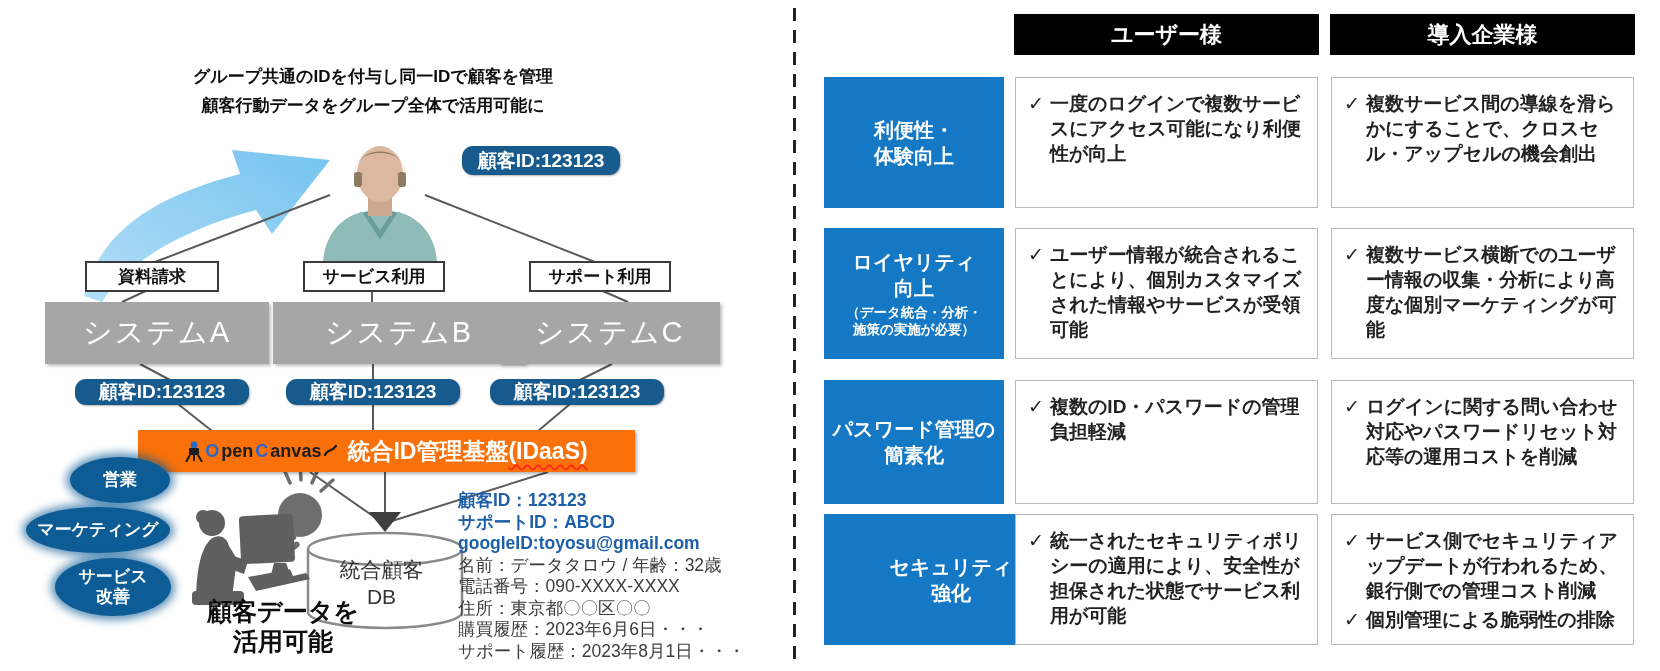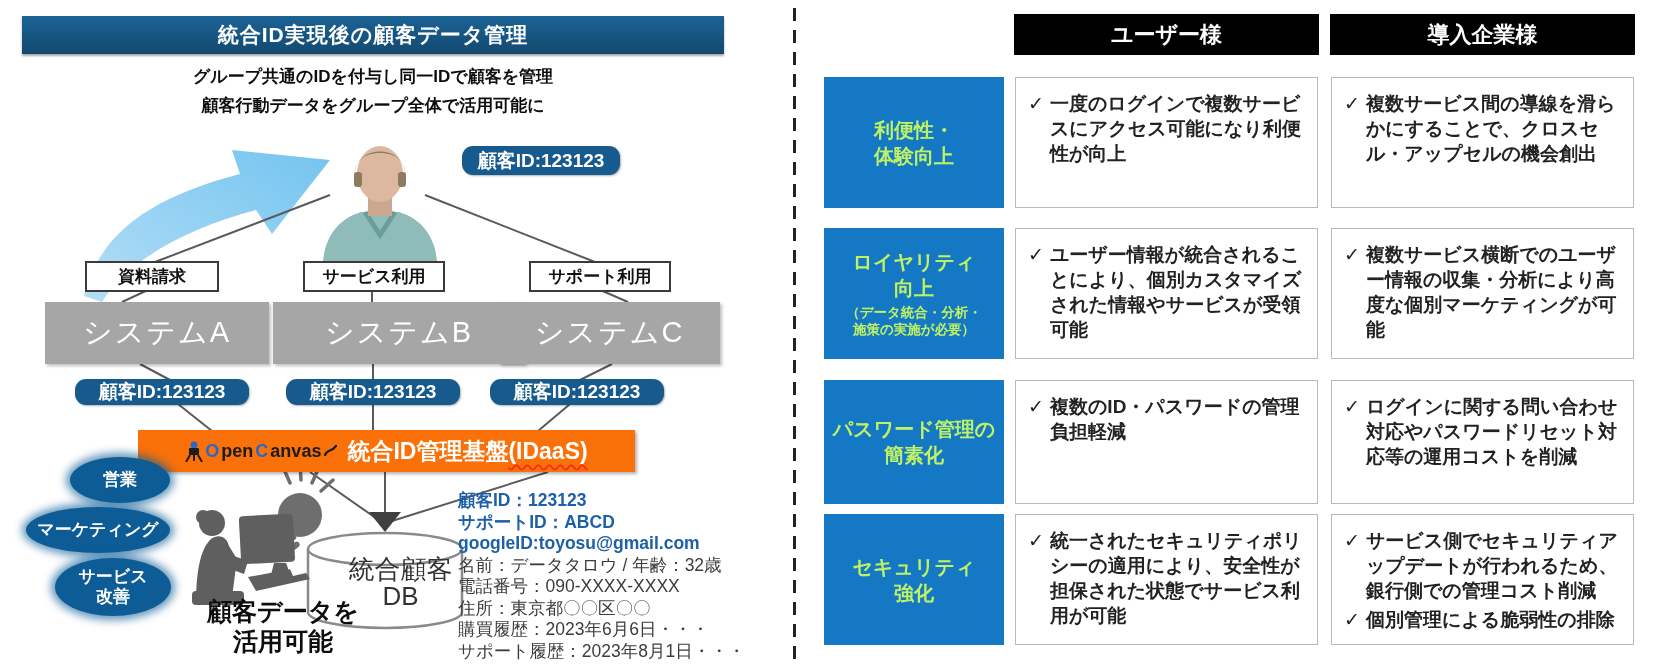--- a/index.html
+++ b/index.html
@@ -52,37 +52,37 @@
     background:#0d5c96;border-radius:50%;color:#fff;font-weight:bold;font-size:17px;
     display:flex;align-items:center;justify-content:center;text-align:center;line-height:20px;
     box-shadow:0 0 9px 4px rgba(13,92,150,.65);z-index:2;
   }
   .usage-note{
     left:168px;top:596px;width:230px;text-align:center;z-index:2;
     font-size:25px;font-weight:bold;color:#0d0d0d;line-height:30px;
   }
   .db-label{
     left:310px;top:556px;width:143px;text-align:center;z-index:3;
-    font-size:26px;color:#333;line-height:27px;padding-left:19px;
+    font-size:21px;color:#333;line-height:27px;
   }
   .record{left:458px;top:490px;width:300px;font-size:17.5px;line-height:21.5px;z-index:2;}
   .rec-blue{color:#1d5fa9;font-weight:bold;}
   .rec-gray{color:#3c3c3c;font-weight:500;}
   
   .divider{
     left:793px;top:8px;width:3px;height:653px;
     background:repeating-linear-gradient(to bottom,#232323 0 13px,transparent 13px 22px);
   }
   
   .th{
     background:#000;color:#fff;font-size:22px;font-weight:bold;height:41px;
     display:flex;align-items:center;justify-content:center;
   }
   .t-label{
-    left:824px;width:180px;background:#1478c4;color:#bef264;text-align:center;
+    left:824px;width:180px;background:#1478c4;color:#ffffff;text-align:center;
     display:flex;flex-direction:column;align-items:center;justify-content:center;
   }
   .lbl-main{font-size:20px;font-weight:bold;line-height:26px;}
   .lbl-note{font-size:13.5px;font-weight:bold;line-height:17px;margin-top:3px;}
   .t-cell{
     background:#fff;border:1px solid #b9b9b9;width:303px;padding:13px 12px 10px 12px;
     font-size:19px;font-weight:600;color:#222;line-height:25px;box-sizing:border-box;
   }
   .bullet{display:flex;gap:6px;margin-bottom:4px;}
   .chk{flex:0 0 auto;font-weight:bold;}
@@ -156,23 +156,20 @@
       <polygon points="100,114 113,111 116,118 103,121" fill="#ffffff"></polygon>
 
       <circle cx="22" cy="68" r="13"></circle>
       <circle cx="13" cy="62" r="7"></circle>
       <path d="M6 150 C6 118 10 94 21 84 C29 78 37 82 39 91 L47 104 L41 150 Z"></path>
       <polygon points="27,95 58,106 54,119 24,108"></polygon>
       <rect x="2" y="136" width="52" height="14" rx="4"></rect>
     </g>
   </svg>
 
-  <div class="abs title-bar">
-    <span>統合ID実現後の顧客データ管理</span>
-  </div>
   <div class="abs subtitle">
     <span>グループ共通のIDを付与し同一IDで顧客を管理</span><br>
     <span>顧客行動データをグループ全体で活用可能に</span>
   </div>
 
   <div class="abs z2" style="left:313px;top:134px;">
     <svg width="134" height="128" viewBox="0 0 134 128">
       <path d="M10 128 C12 100 28 84 48 78 L86 78 C106 84 122 100 124 128 Z" fill="#8fbcb9"></path>
       <path d="M52 78 L67 101 L82 78" stroke="#699e9c" stroke-width="5" fill="none"></path>
       <rect x="55" y="54" width="24" height="28" fill="#cda890"></rect>
@@ -319,21 +316,21 @@
         <span>複数のID・パスワードの管理負担軽減</span>
       </div>
   </div>
   <div class="abs t-cell" style="left:1331px;top:380px;height:124px;">
     <div class="bullet">
         <span class="chk">✓</span>
         <span>ログインに関する問い合わせ対応やパスワードリセット対応等の運用コストを削減</span>
       </div>
   </div>
 
-  <div class="abs t-label" style="top:514px;height:131px;">
+  <div class="abs t-label" style="top:514px;height:131px;padding-left:37px;">
     <div class="lbl-main"><span>セキュリティ</span><br><span>強化</span></div>
   </div>
   <div class="abs t-cell" style="left:1015px;top:514px;height:131px;">
     <div class="bullet">
         <span class="chk">✓</span>
         <span>統一されたセキュリティポリシーの適用により、安全性が担保された状態でサービス利用が可能</span>
       </div>
   </div>
   <div class="abs t-cell" style="left:1331px;top:514px;height:131px;">
     <div class="bullet">

